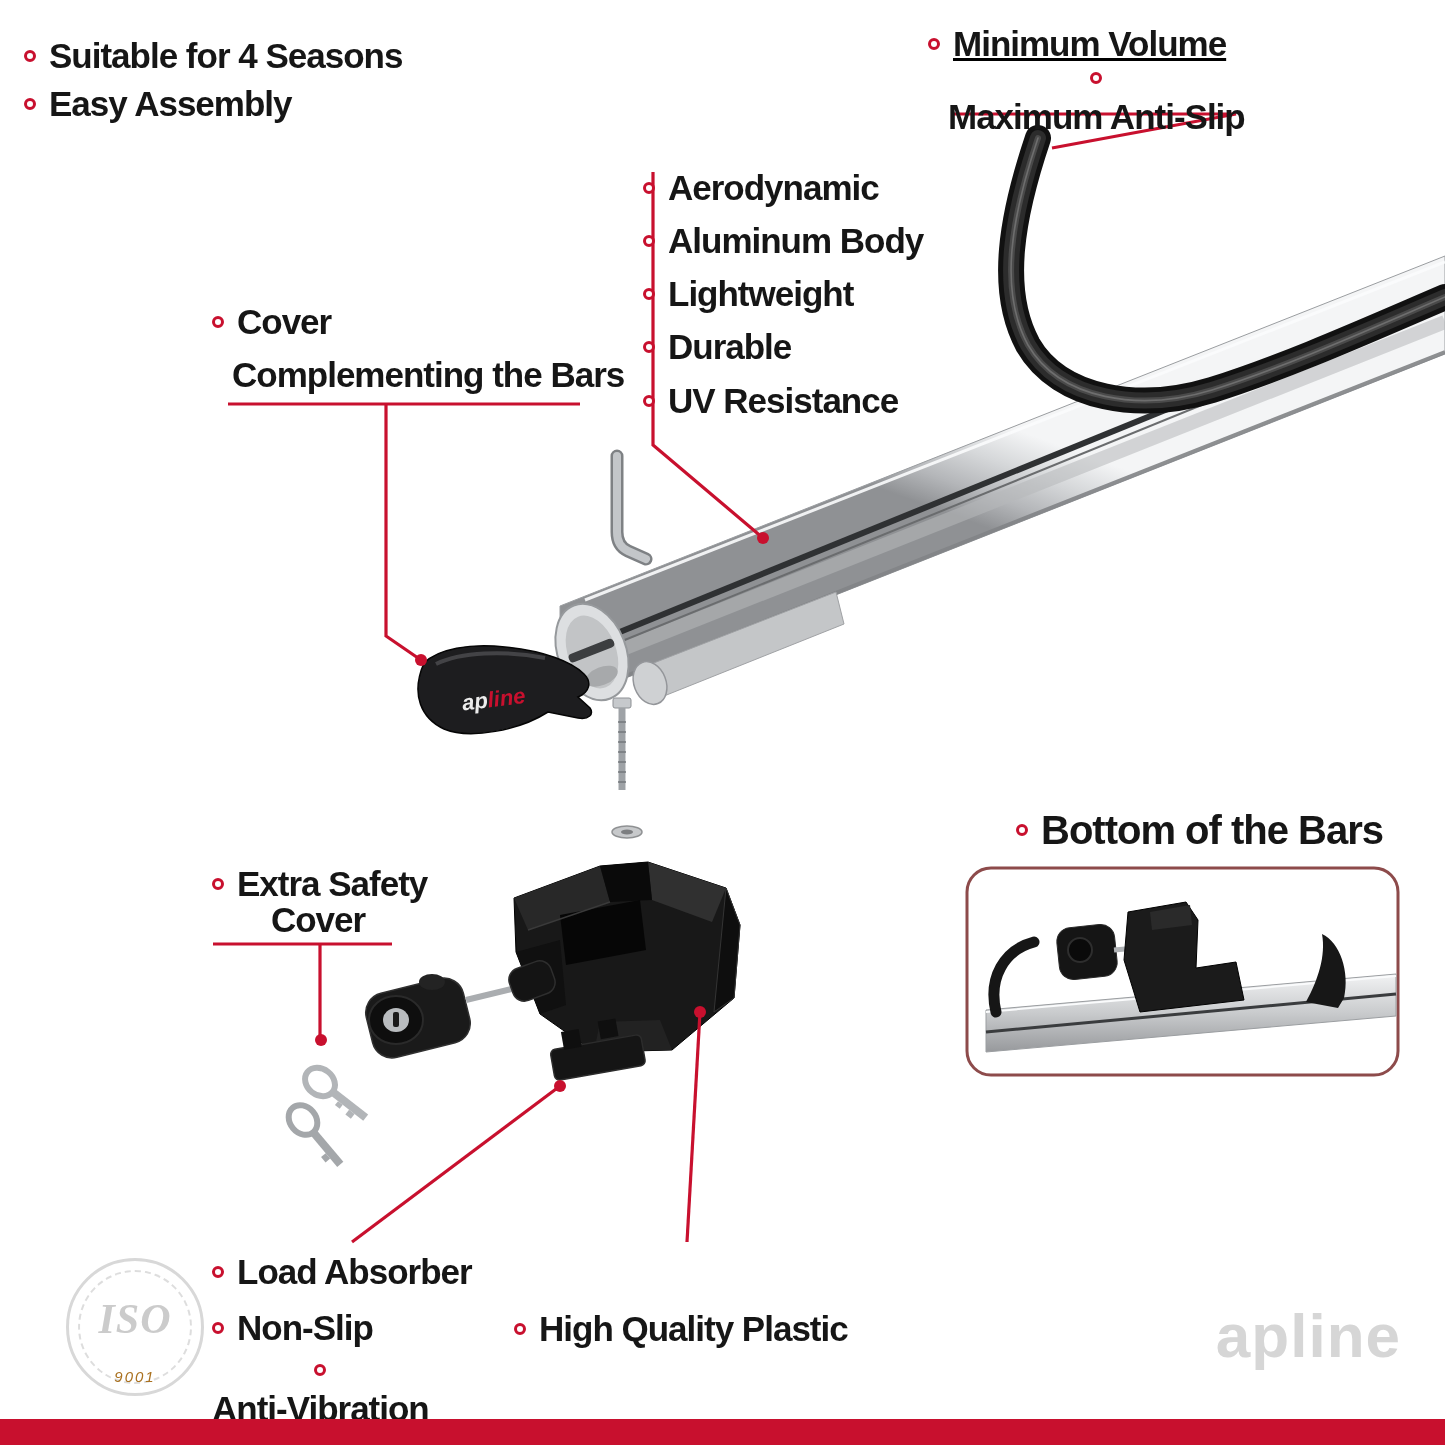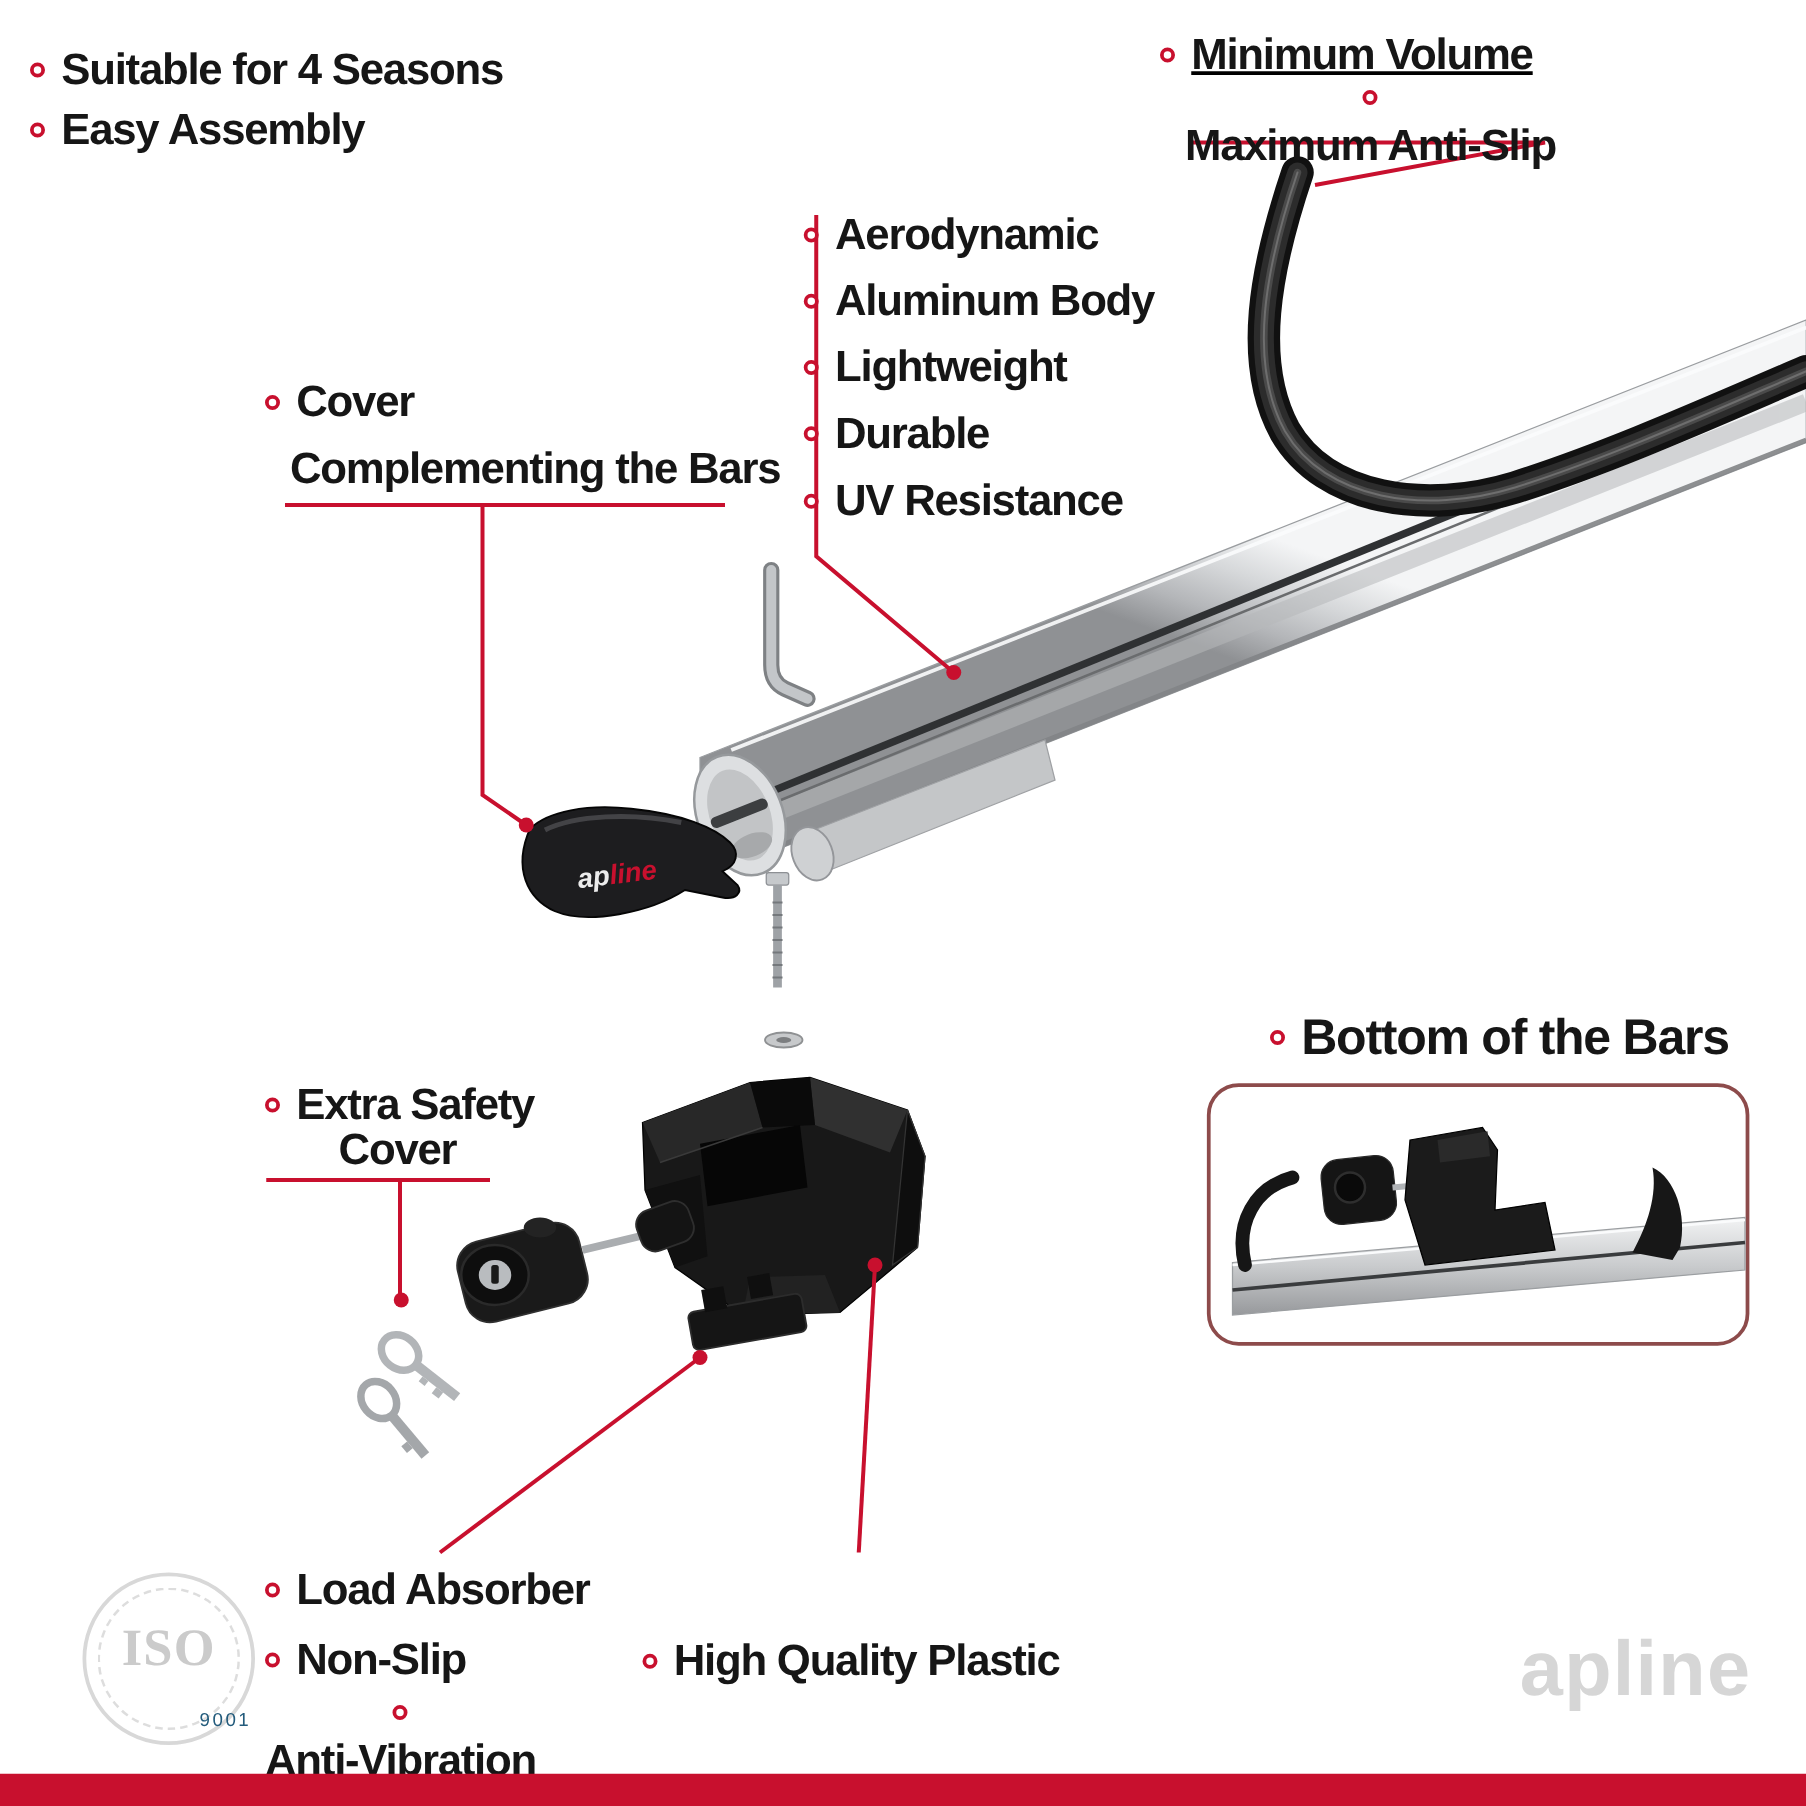--- a/index.html
+++ b/index.html
@@ -22,29 +22,29 @@
   .txt-plain { position:absolute; font-size:35px; font-weight:700; color:var(--ink,#161616);
     letter-spacing:-1px; line-height:40px; white-space:nowrap; }
   .center { text-align:center; }
   .wm {
     position:absolute; right:44px; top:1300px; font-size:62px; font-weight:700;
     color:#d6d6d6; letter-spacing:1px;
   }
   .iso {
     position:absolute; left:66px; top:1258px; width:138px; height:138px;
     border-radius:50%; border:3px solid #d4d4d4; opacity:.9;
-    display:flex; align-items:center; justify-content:center; color:#c6c6c6;
+    display:flex; align-items:center; justify-content:center; color:#c6c6c6;font-style:italic;
   }
   .iso::before {
     content:""; position:absolute; inset:9px; border:2px dashed #dadada; border-radius:50%;
   }
   .iso-title { font-family:"Liberation Serif", serif; font-size:42px; font-weight:700;
     letter-spacing:1px; margin-top:-16px; }
-  .iso-sub { position:absolute; bottom:8px; width:100%; text-align:right;
-    font-size:15px; color:#0c4a6e; letter-spacing:2px; }
+  .iso-sub { position:absolute; bottom:8px; width:100%; text-align:center;
+    font-size:15px; color:#a16207; letter-spacing:2px; }
   .accent-bar {
     position:absolute; left:0; right:0; bottom:0; height:26px;
     background:var(--accent,#c8102e);
   }
   .lead { stroke:var(--accent,#c8102e); stroke-width:3.2; fill:none; }
   .dot  { fill:var(--accent,#c8102e); }
 </style>
 </head>
 <body>
 

